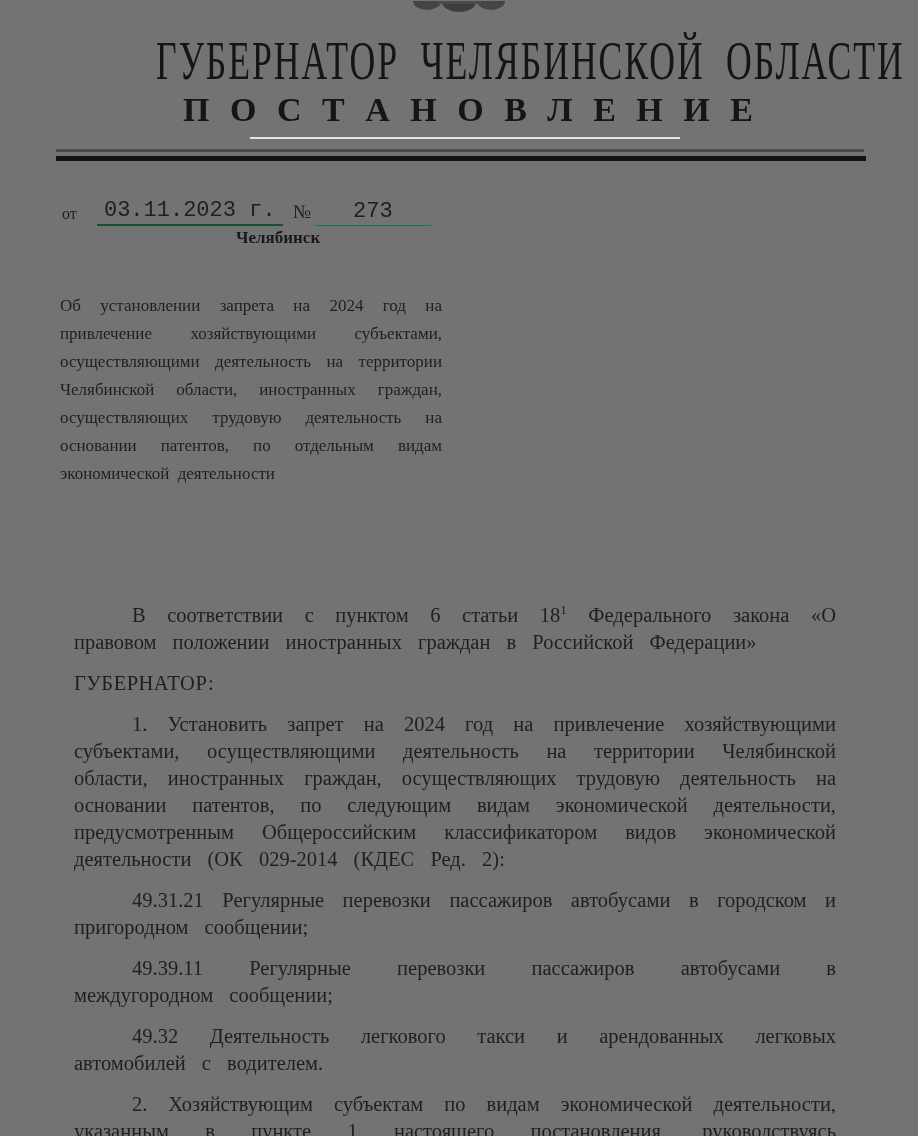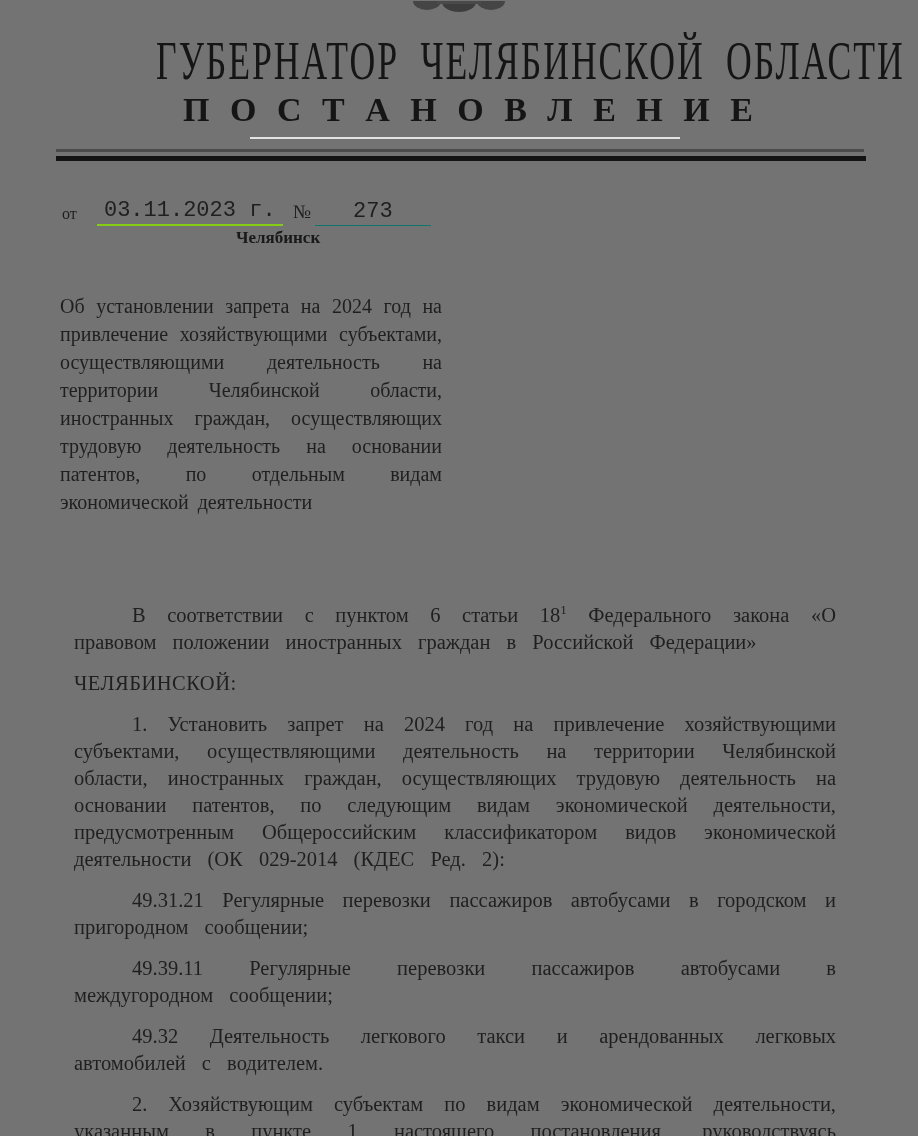--- a/index.html
+++ b/index.html
@@ -18,32 +18,32 @@
     font-size:34px;font-weight:700;color:#151515;letter-spacing:6px;white-space:nowrap;padding-left:12px;
   }
   .pre-rule{position:absolute;top:137px;left:250px;width:430px;height:2px;background:#e4e4e4;}
   .rule-thin{position:absolute;top:149px;left:56px;width:808px;height:3px;background:#4a4a4a;}
   .rule-thick{position:absolute;top:156px;left:56px;width:810px;height:5px;background:#131313;}
   .meta{position:absolute;top:198px;left:62px;display:flex;align-items:flex-end;}
   .from-label{font-size:16px;padding-bottom:3px;margin-right:20px;}
   .date-value{
     display:inline-block;width:186px;text-align:center;
     font-family:"Liberation Mono","DejaVu Sans Mono",monospace;font-size:22px;
-    border-bottom:2px solid #84cc16;padding-bottom:1px;
+    border-bottom:2px solid #14532d;padding-bottom:1px;
   }
   .num-label{font-size:19px;padding-bottom:3px;margin:0 4px 0 10px;}
   .num-value{
     display:inline-block;width:116px;text-align:center;
     font-family:"Liberation Mono","DejaVu Sans Mono",monospace;font-size:22px;
     border-bottom:1px solid #0f766e;padding-bottom:1px;
   }
   .city{position:absolute;top:228px;left:208px;font-size:17px;font-weight:700;color:#191919;margin-left:28px;}
   .subject{
     position:absolute;top:292px;left:60px;width:382px;
-    font-size:20px;line-height:28px;text-align:justify;text-align-last:left;word-spacing:4px;
+    font-size:17px;line-height:28px;text-align:justify;text-align-last:left;word-spacing:4px;
   }
   .body-text{
     position:absolute;top:588px;left:60px;width:790px;
     font-size:20.5px;line-height:27px;text-align:justify;text-align-last:left;word-spacing:11px;
   }
   .body-text p{margin:14px;}
   .intro,.bp{text-indent:58px;}
   .resolve{text-indent:0;letter-spacing:0.5px;}
   sup{font-size:13px;line-height:0;}
 </style>
@@ -75,21 +75,21 @@
     <span class="num-label">№</span>
     <span class="num-value">273</span>
   </div>
 
   <div class="city">Челябинск</div>
 
   <div class="subject">Об установлении запрета на 2024 год на привлечение хозяйствующими субъектами, осуществляющими деятельность на территории Челябинской области, иностранных граждан, осуществляющих трудовую деятельность на основании патентов, по отдельным видам экономической деятельности</div>
 
   <div class="body-text">
     <p class="intro"><span>В соответствии с пунктом 6 статьи 18</span><sup>1</sup><span> Федерального закона «О правовом положении иностранных граждан в Российской Федерации»</span></p>
-    <p class="resolve">ЧЕЛЯБИНСКОЙ:</p>
+    <p class="resolve">ГУБЕРНАТОР:</p>
     <div>
 
     <p class="bp">1. Установить запрет на 2024 год на привлечение хозяйствующими субъектами, осуществляющими деятельность на территории Челябинской области, иностранных граждан, осуществляющих трудовую деятельность на основании патентов, по следующим видам экономической деятельности, предусмотренным Общероссийским классификатором видов экономической деятельности (ОК 029-2014 (КДЕС Ред. 2):</p>
         <p class="bp">49.31.21 Регулярные перевозки пассажиров автобусами в городском и пригородном сообщении;</p>
         <p class="bp">49.39.11 Регулярные перевозки пассажиров автобусами в междугородном сообщении;</p>
         <p class="bp">49.32 Деятельность легкового такси и арендованных легковых автомобилей с водителем.</p>
         <p class="bp">2. Хозяйствующим субъектам по видам экономической деятельности, указанным в пункте 1 настоящего постановления, руководствуясь требованиями трудового законодательства Российской Федерации, привести численность используемых иностранных работников в соответствие с настоящим постановлением в срок до 1 марта 2024 года.</p>
       </div>
   </div>
 

